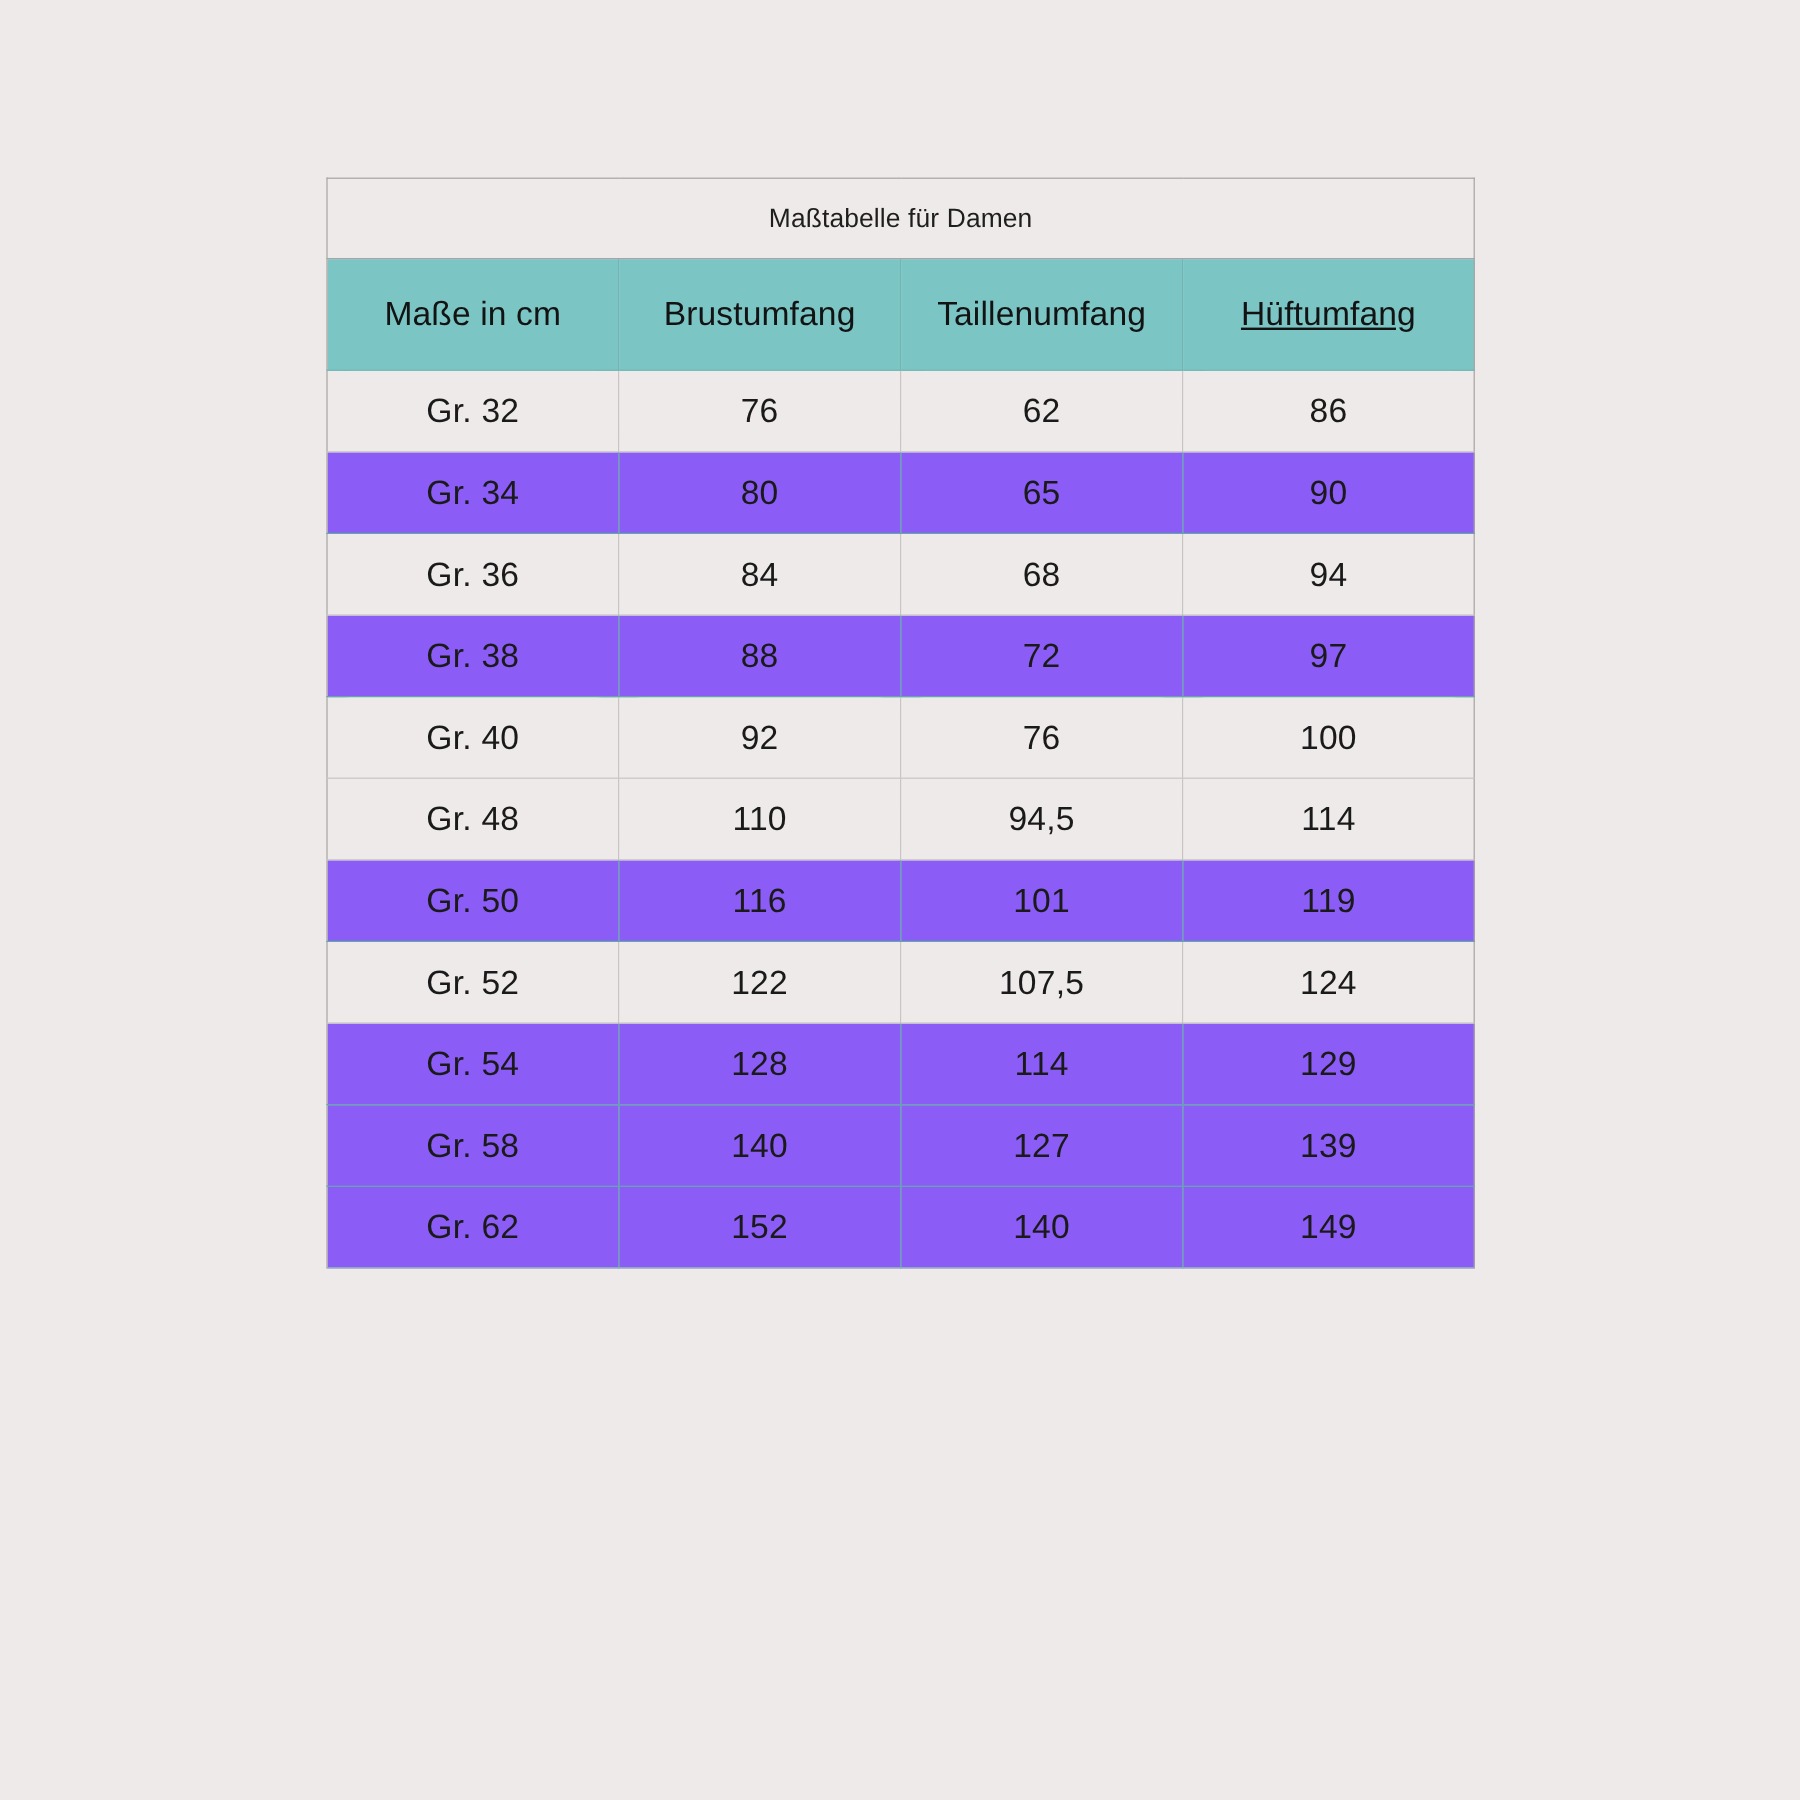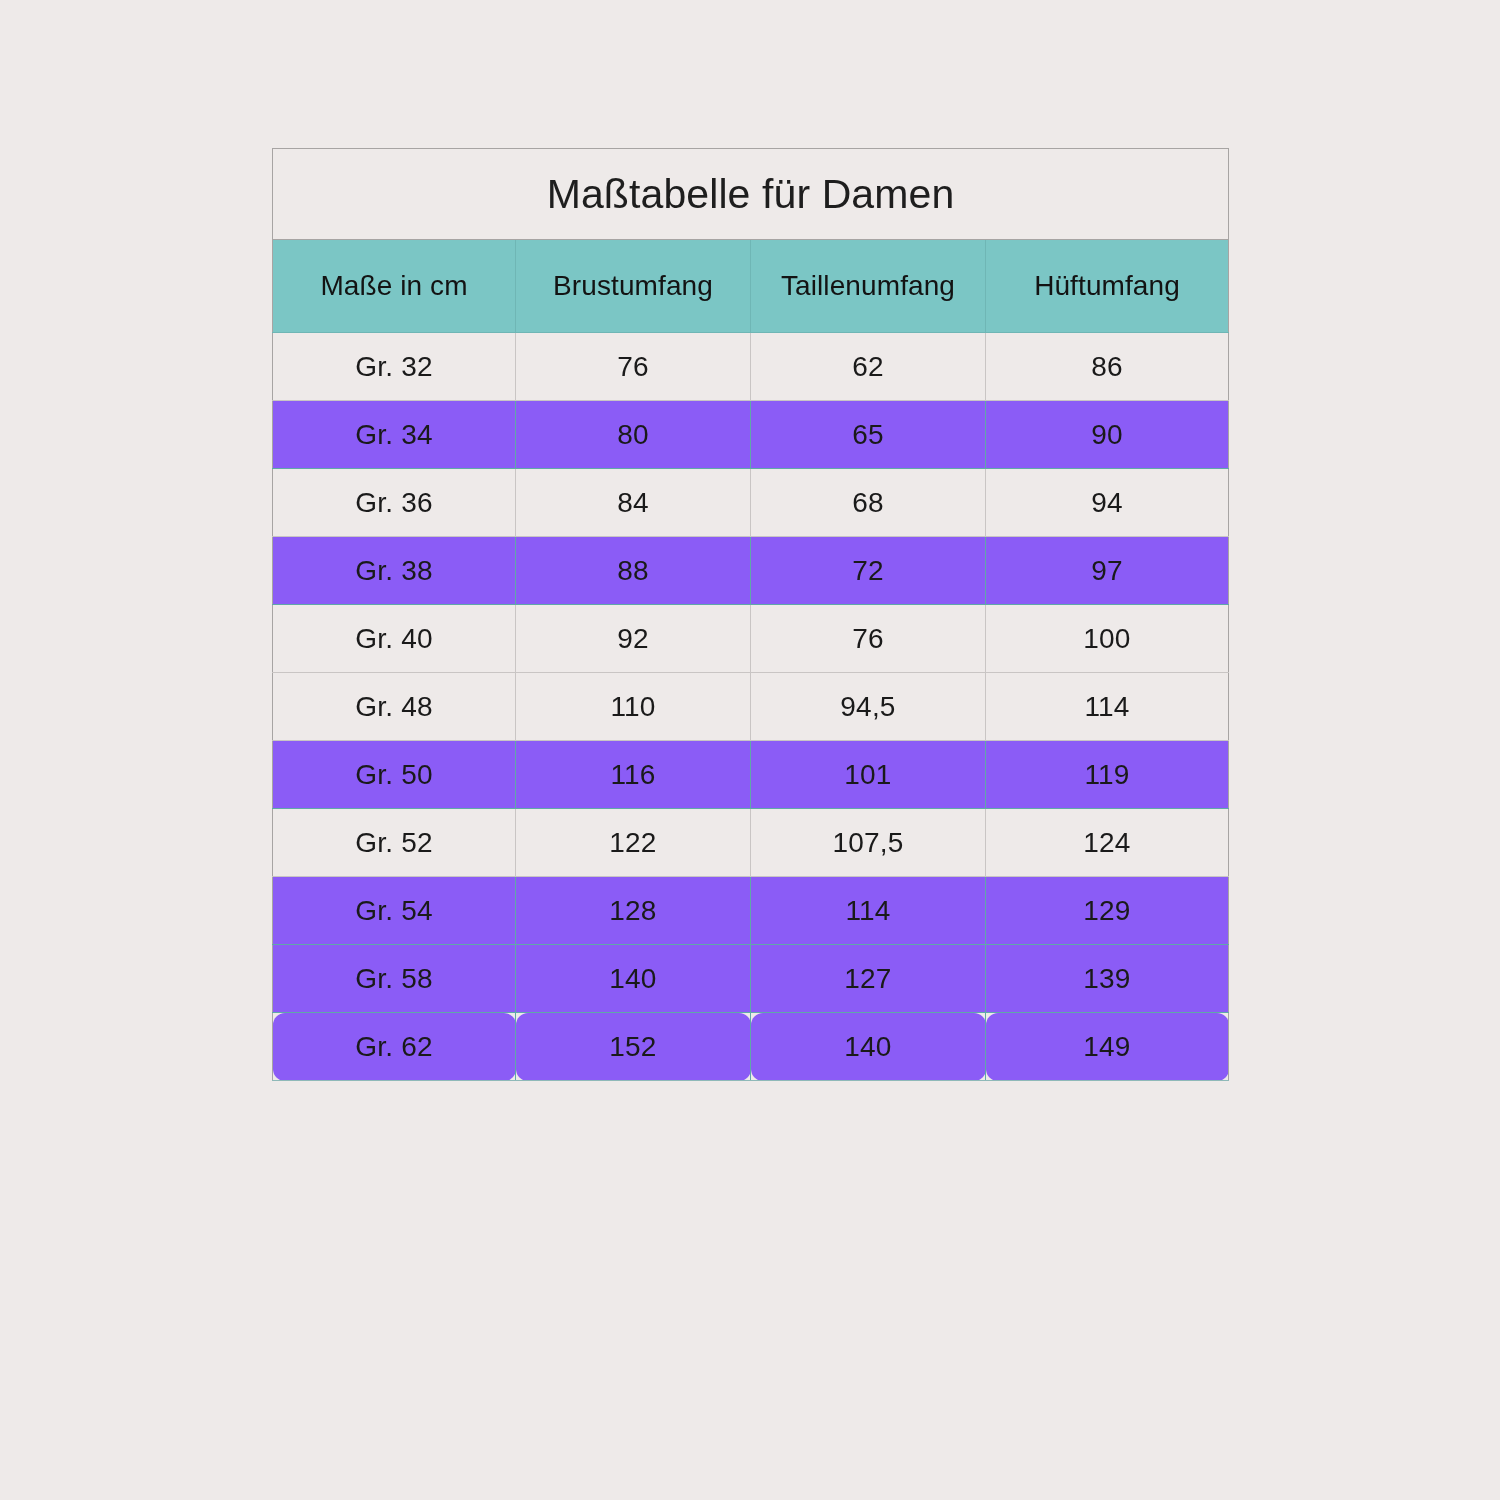--- a/index.html
+++ b/index.html
@@ -43,25 +43,25 @@
   table.size-table col.col-waist  { width: 235px; }
   table.size-table col.col-hip    { width: 243px; }
 
   
   tr.title-row > td {
     height: 66px;
     border: 1px solid #A7A4A3;
     background: #EEEAE9;
     text-align: center;
     vertical-align: middle;
-    font-size: 41px;
+    font-size: 22px;
     font-weight: 400;
     color: #1E1E1E;
     letter-spacing: 0.1px;
-    padding: 12px 8px;
+    padding: 0 8px;
   }
 
   
   tr.header-row > th {
     height: 68px;
     background: #7BC6C5;
     border-left: 1px solid #6FB6B5;
     border-right: 1px solid #6FB6B5;
     border-top: 1px solid #6FB6B5;
     border-bottom: 1px solid #6FB6B5;
@@ -99,24 +99,24 @@
     background: #8b5cf6;
     border-left: 1px solid #5FA9A8;
     border-right: 1px solid #5FA9A8;
     border-top: 1px solid #5FA9A8;
     border-bottom: 1px solid #5FA9A8;
   }
 
   
   tbody tr.data-row > td:first-child { border-left: 1px solid #A7A4A3; }
   tbody tr.data-row > td:last-child  { border-right: 1px solid #A7A4A3; }
-  tbody tr.data-row:last-child > td  { border-bottom: 1px solid #8FB9B8; border-radius: 12px; }
+  tbody tr.data-row:last-child > td  { border-bottom: 1px solid #8FB9B8; }
 
   tr.header-row > th:first-child { border-left: 1px solid #A7A4A3; }
-  tr.header-row > th:last-child  { border-right: 1px solid #A7A4A3; }
+  tr.header-row > th:last-child  { border-right: 1px solid #A7A4A3; text-decoration: underline; }
 </style>
 </head>
 <body>
 
 <div id="page">
   <div id="table-wrap">
     <table class="size-table">
       <colgroup>
         <col class="col-size">
         <col class="col-bust">

